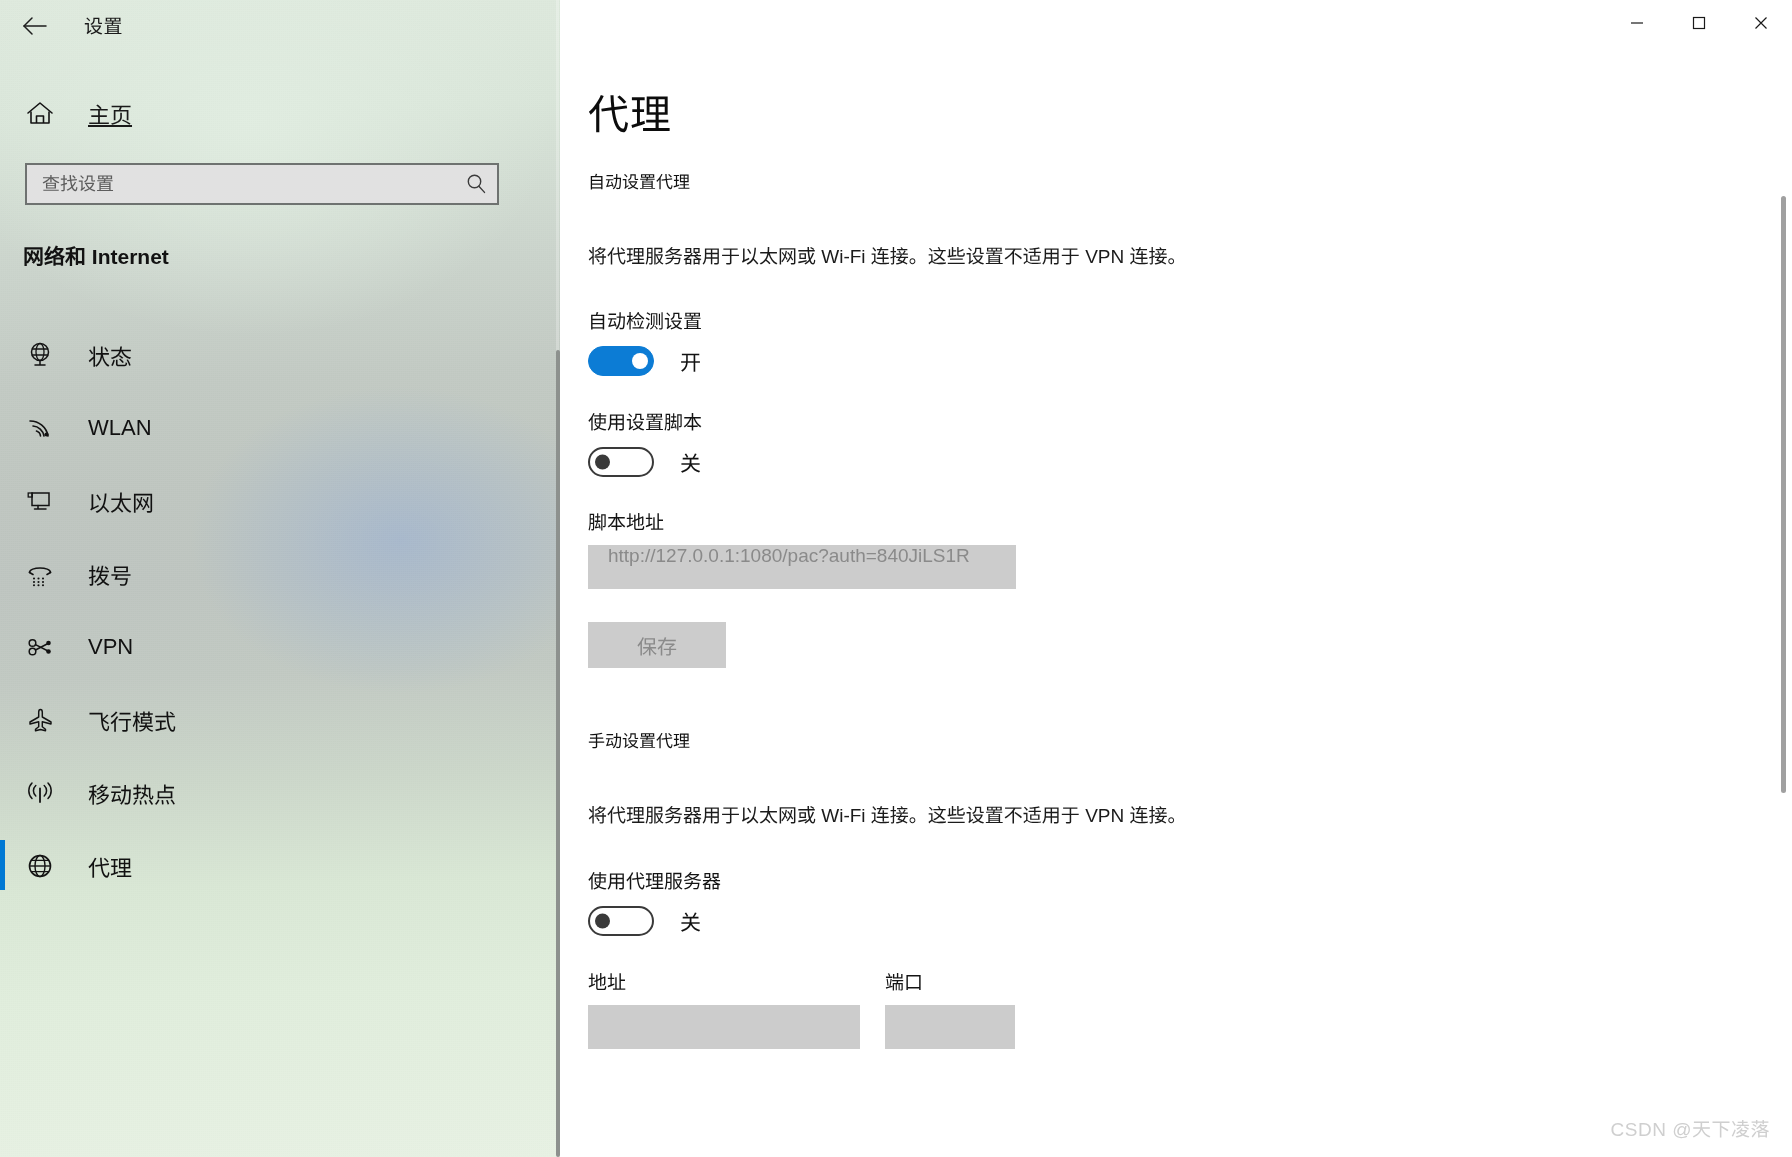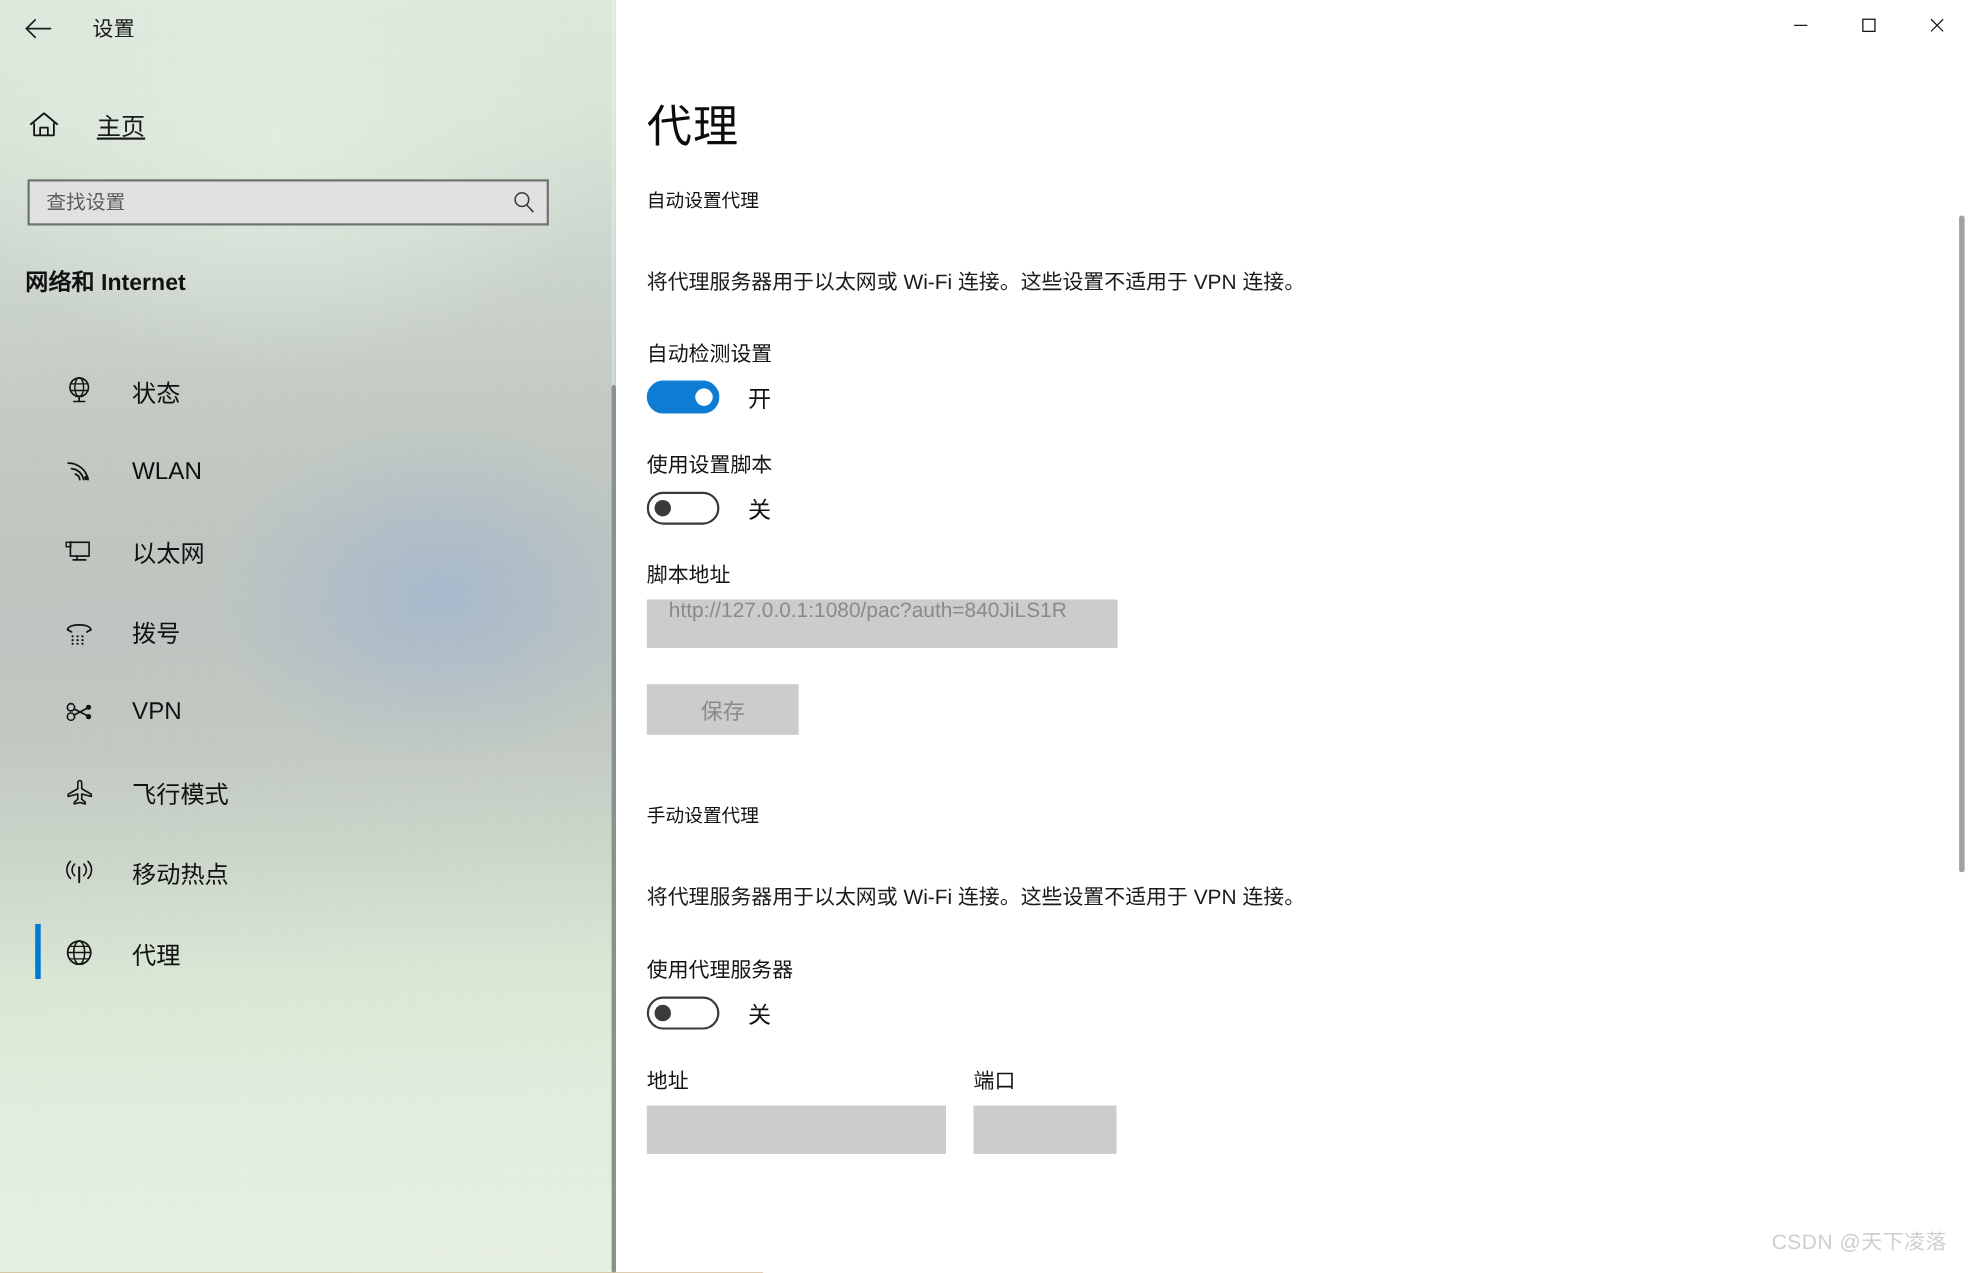--- a/index.html
+++ b/index.html
@@ -163,21 +163,20 @@
     font-weight: bold;
     color: #121212;
     white-space: nowrap;
   }
 
   .nav-list {
     position: absolute;
     left: 0;
     top: 318px;
     width: 556px;
-    padding-left: 32px;
   }
   .nav-item {
     position: relative;
     height: 73px;
     display: flex;
     align-items: center;
     cursor: default;
   }
   .nav-item .accent {
     position: absolute;

